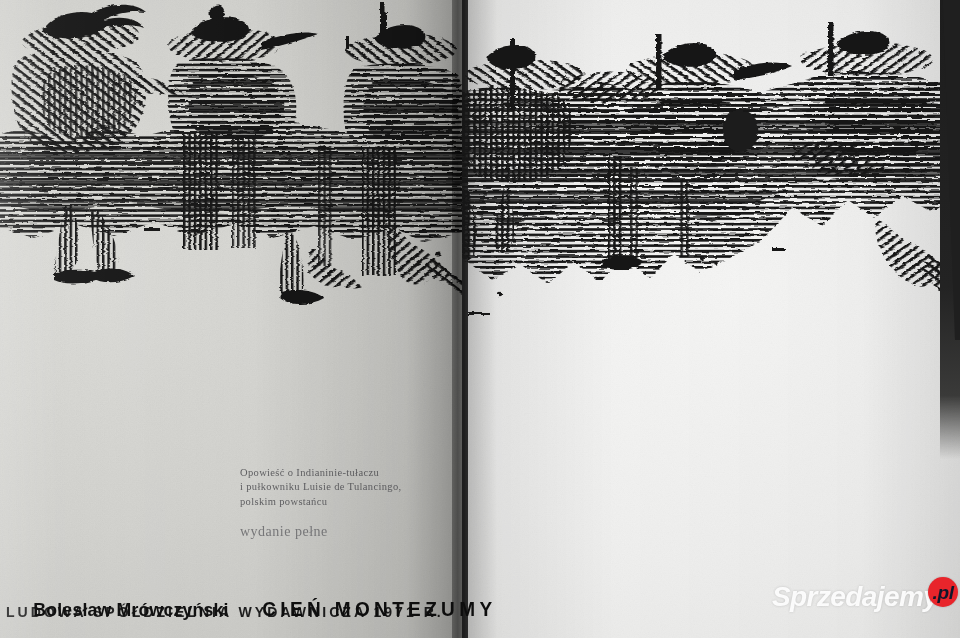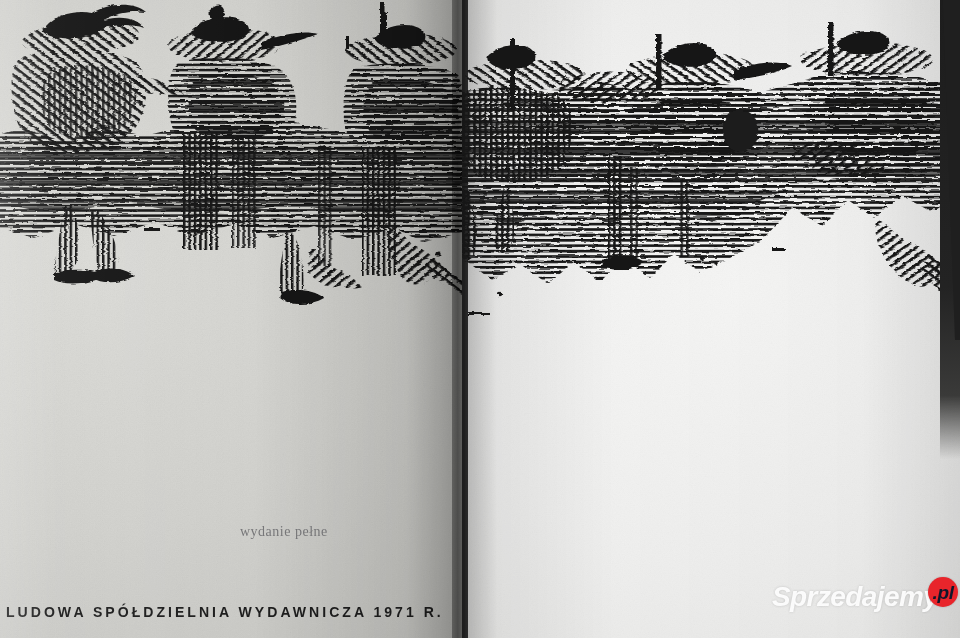--- a/index.html
+++ b/index.html
@@ -411,23 +411,32 @@
       <path d="M466,258 C484,266 498,280 500,296 L500,312 C484,304 468,286 460,272 Z" fill="url(#rD)"></path>
 
       <circle cx="240" cy="262" r="2.2" fill="#171717"></circle>
       <circle cx="254" cy="268" r="1.8" fill="#181818"></circle>
       <circle cx="38" cy="298" r="2.2" fill="#171717"></circle>
       <rect x="6" y="316" width="22" height="3" fill="#191919"></rect>
       <rect x="310" y="252" width="14" height="3" fill="#191919"></rect>
     </g>
   </svg>
 
+  <div id="colophon">
+    <div class="line">Opowieść o Indianinie-tułaczu</div>
+    <div class="line">i pułkowniku Luisie de Tulancingo,</div>
+    <div class="line">polskim powstańcu</div>
+  </div>
 
   <div id="edition">wydanie pełne</div>
 
+  <div id="footline">
+    <span id="author">Bolesław Mrówczyński</span>
+    <span id="book-title">CIEŃ MONTEZUMY</span>
+  </div>
 
   <div id="dark-edge-2"></div>
   <div id="dark-edge"></div>
 
   <div id="watermark">
     <span id="wm-text">Sprzedajemy</span>
     <span id="wm-badge">
       <span>.pl</span>
     </span>
   </div>

